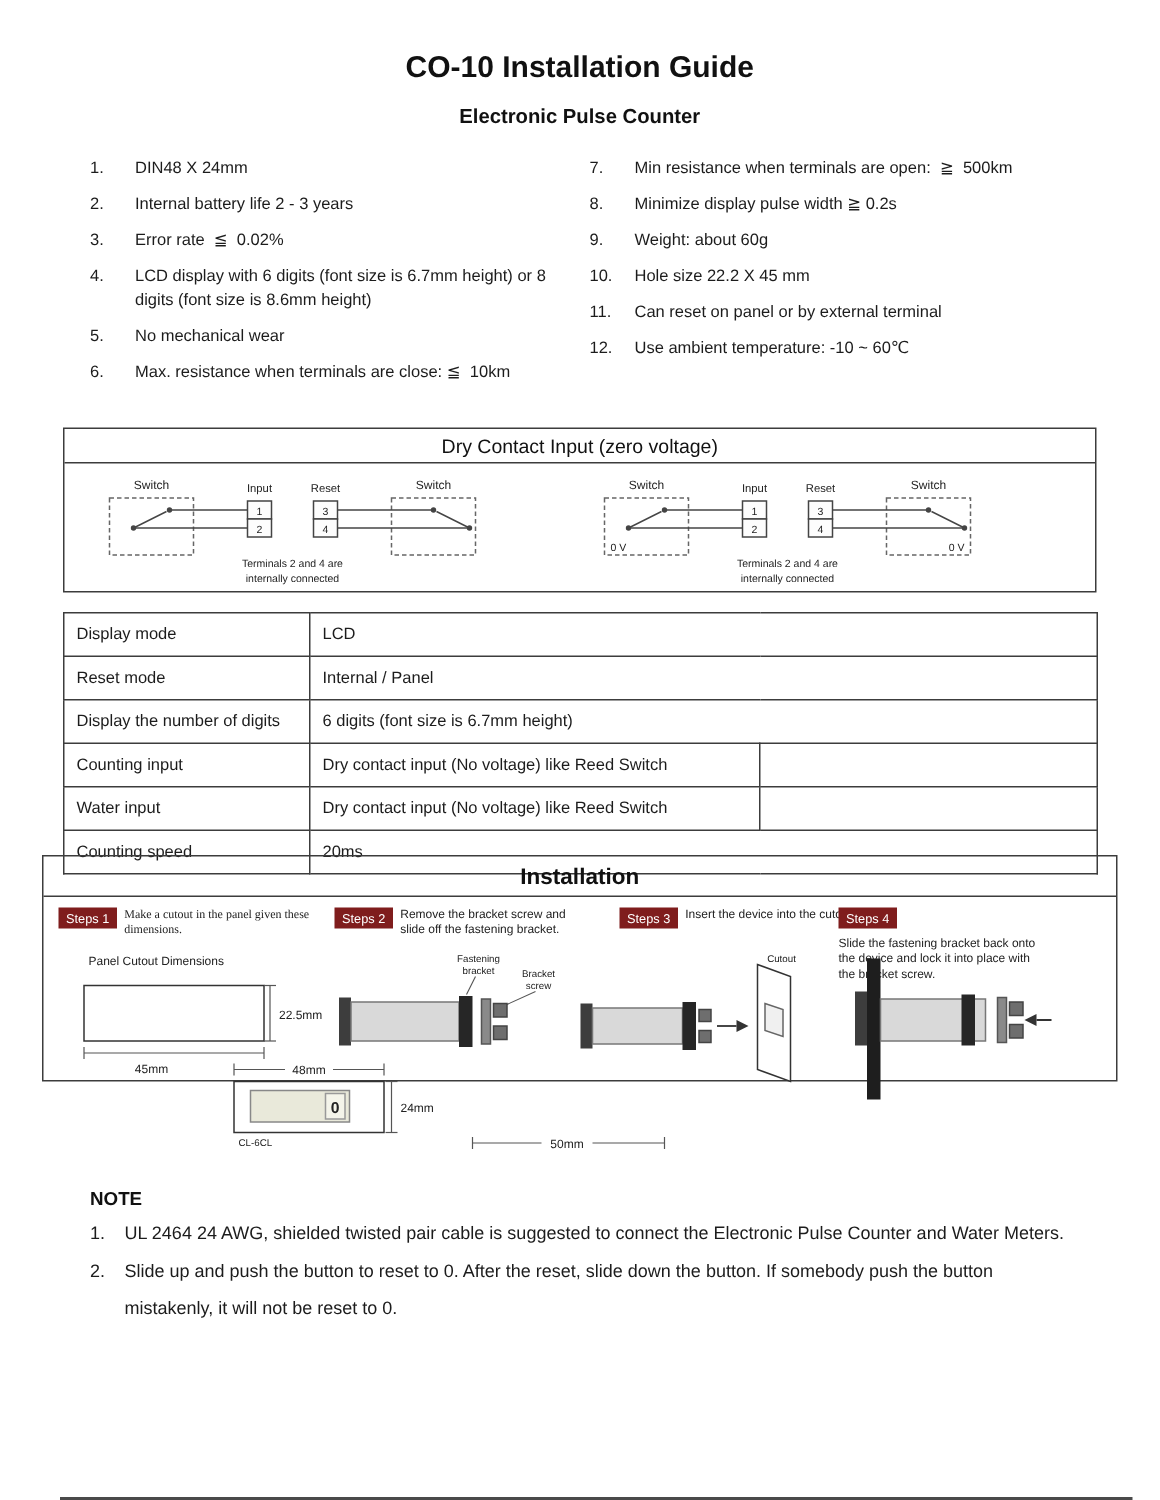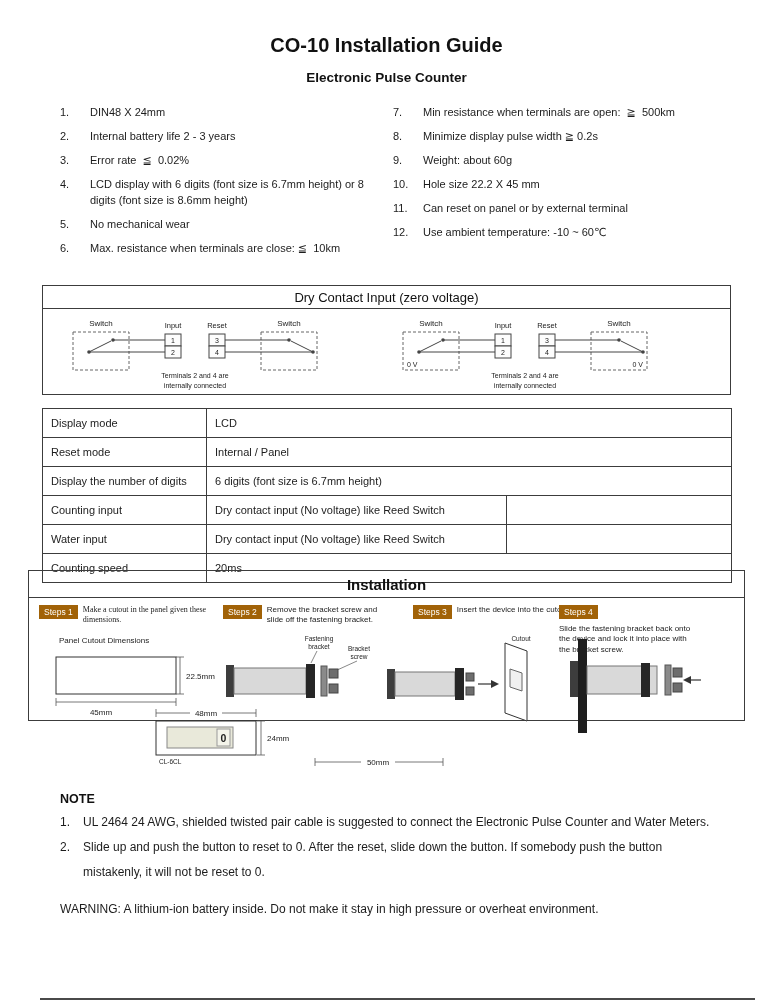--- a/index.html
+++ b/index.html
@@ -28,21 +28,21 @@
   .spec-table { position:absolute; left:42px; top:408px; width:690px; border-collapse:collapse; table-layout:fixed; font-size:11px; }
   .spec-table td { border:1px solid #3c3c3c; padding:8px 8px; height:17px; vertical-align:middle; }
 
   .install-box { position:absolute; left:28px; top:557px; width:717px; height:151px; border:1px solid #3c3c3c;margin-top:13px; }
   .install-title { height:27px; line-height:27px; border-bottom:1px solid #3c3c3c; text-align:center; font-size:15px; font-weight:bold; color:#111; }
   .step { position:absolute; top:34px; display:flex; align-items:flex-start; gap:5px; }
   .s1 { left:10px; }  .s1 .step-text { width:128px;font-family:Liberation Serif, serif; }
   .s2 { left:194px; } .s2 .step-text { width:122px; }
   .s3 { left:384px; } .s3 .step-text { width:118px; }
   .s4 { left:530px;flex-direction:column; } .s4 .step-text { width:138px; }
-  .step-label { background:#a16207; color:#fff; font-size:8.5px; line-height:14px; padding:0 5px; white-space:nowrap; }
+  .step-label { background:#7f1d1d; color:#fff; font-size:8.5px; line-height:14px; padding:0 5px; white-space:nowrap; }
   .step-text { font-size:8px; line-height:1.3; color:#222; }
   .install-svg { position:absolute; left:0; top:58px; }
 
   .note { position:absolute; left:60px; top:792px; width:662px; }
   .note-heading { font-weight:bold; font-size:12.5px; margin-bottom:4px; color:#111; }
   .note-item { display:flex; font-size:12px; line-height:25px; }
   .note-num { width:23px; flex-shrink:0; }
   .note-text { flex:1; white-space:pre-wrap; }
   .warning { margin-top:17px; font-size:12px; }
 
@@ -357,17 +357,16 @@
   <div class="note">
     <div class="note-heading">NOTE</div>
     <div class="note-item">
       <span class="note-num">1.</span>
       <span class="note-text">UL 2464 24 AWG, shielded twisted pair cable is suggested to connect the Electronic Pulse Counter and Water Meters.</span>
     </div>
     <div class="note-item">
       <span class="note-num">2.</span>
       <span class="note-text">Slide up and push the button to reset to 0. After the reset, slide down the button. If somebody push the button mistakenly, it will not be reset to 0.</span>
     </div>
-    <div class="warning">WARNING: A lithium-ion battery inside. Do not make it stay in high pressure or overheat environment.</div>
   </div>
 
   <div class="bottom-edge"></div>
 </div>
 
 </body></html>

